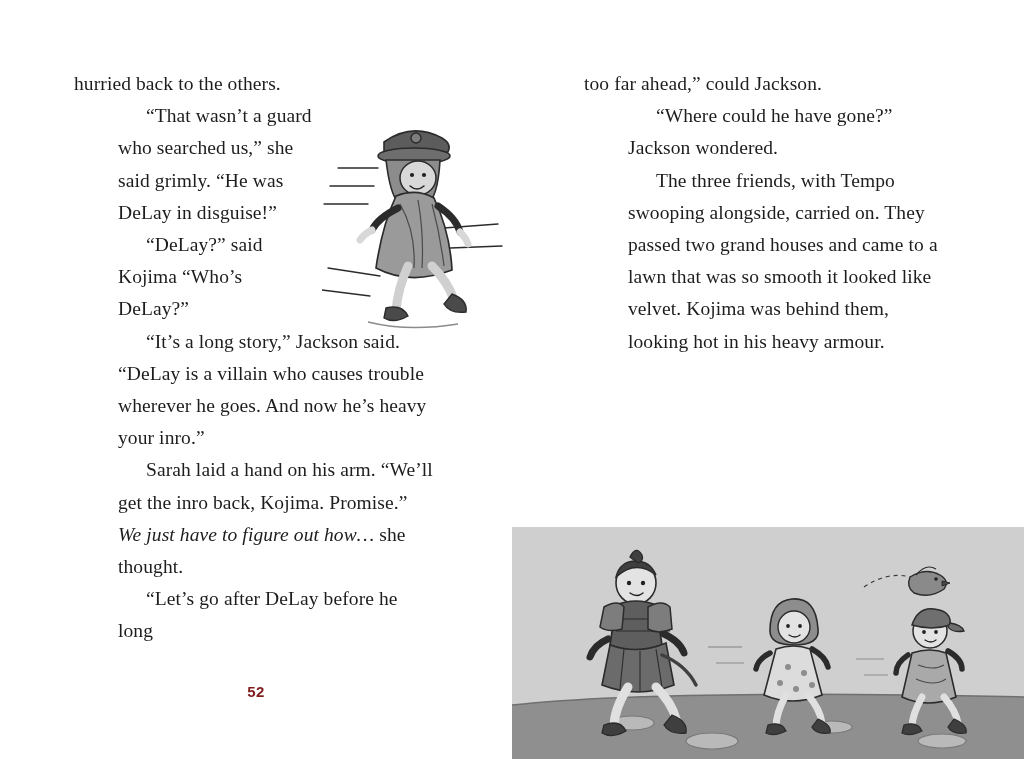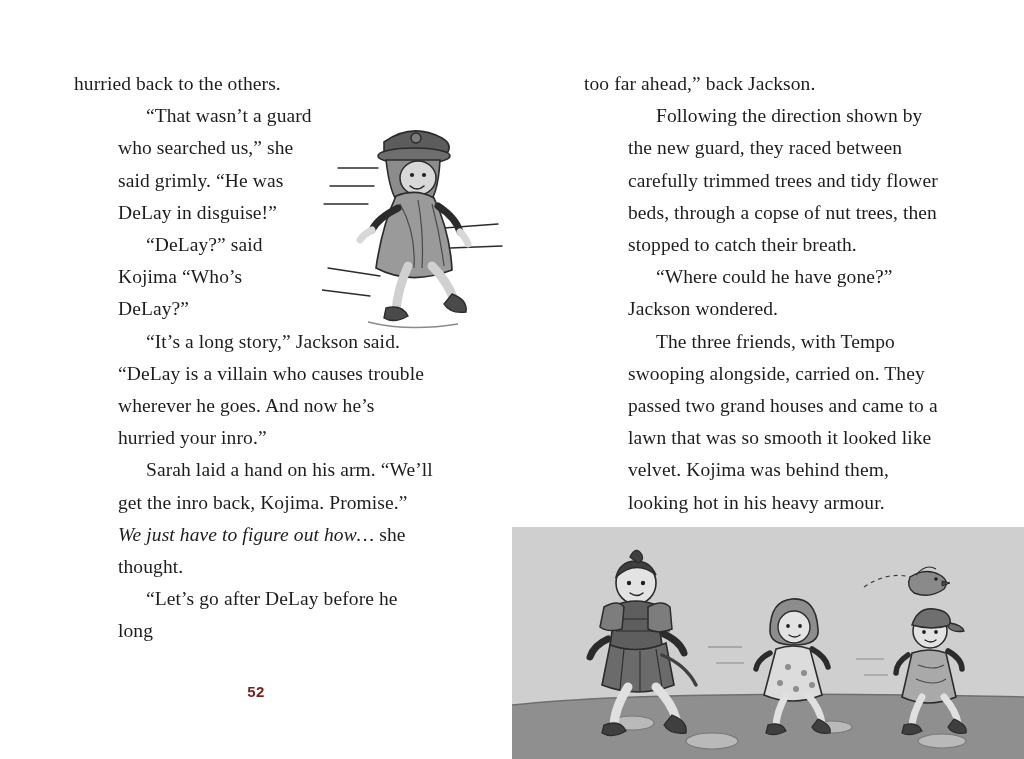--- a/index.html
+++ b/index.html
@@ -101,31 +101,30 @@
 <body>
 
 <div class="spread">
 
   <div class="page page-left">
     <div class="text-col">
       <div class="wrap-figure"></div>
       <p>hurried back to the others.</p>
       <p class="ind">“That wasn’t a guard who searched us,” she said grimly. “He was DeLay in disguise!”</p>
       <p class="ind">“DeLay?” said Kojima “Who’s DeLay?”</p>
-      <p class="ind">“It’s a long story,” Jackson said. “DeLay is a villain who causes trouble wherever he goes. And now he’s hurried your inro.”</p>
+      <p class="ind">“It’s a long story,” Jackson said. “DeLay is a villain who causes trouble wherever he goes. And now he’s heavy your inro.”</p>
       <p class="ind"><span>Sarah laid a hand on his arm. “We’ll get the inro back, Kojima. Promise.” </span><span class="ital">We just have to figure out how…</span><span> she thought.</span></p>
       <p class="ind">“Let’s go after DeLay before he long</p>
     </div>
     <div class="folio">52</div>
   </div>
 
   <div class="page page-right">
     <div class="text-col">
-      <p>too far ahead,” back Jackson.</p>
-      <p class="ind">Following the direction shown by the new guard, they raced between carefully trimmed trees and tidy flower beds, through a copse of nut trees, then stopped to catch their breath.</p>
+      <p>too far ahead,” could Jackson.</p>
       <p class="ind">“Where could he have gone?” Jackson wondered.</p>
       <p class="ind">The three friends, with Tempo swooping alongside, carried on. They passed two grand houses and came to a lawn that was so smooth it looked like velvet. Kojima was behind them, looking hot in his heavy armour.</p>
     </div>
   </div>
 
   <div class="illo-runner">
     <svg viewBox="0 0 182 232" width="182" height="232" aria-hidden="true">
       <g fill="none" stroke="#2b2b2b" stroke-width="1.6" stroke-linecap="round">
 
         <path d="M8 78 L52 78" stroke-width="1.3"></path>

